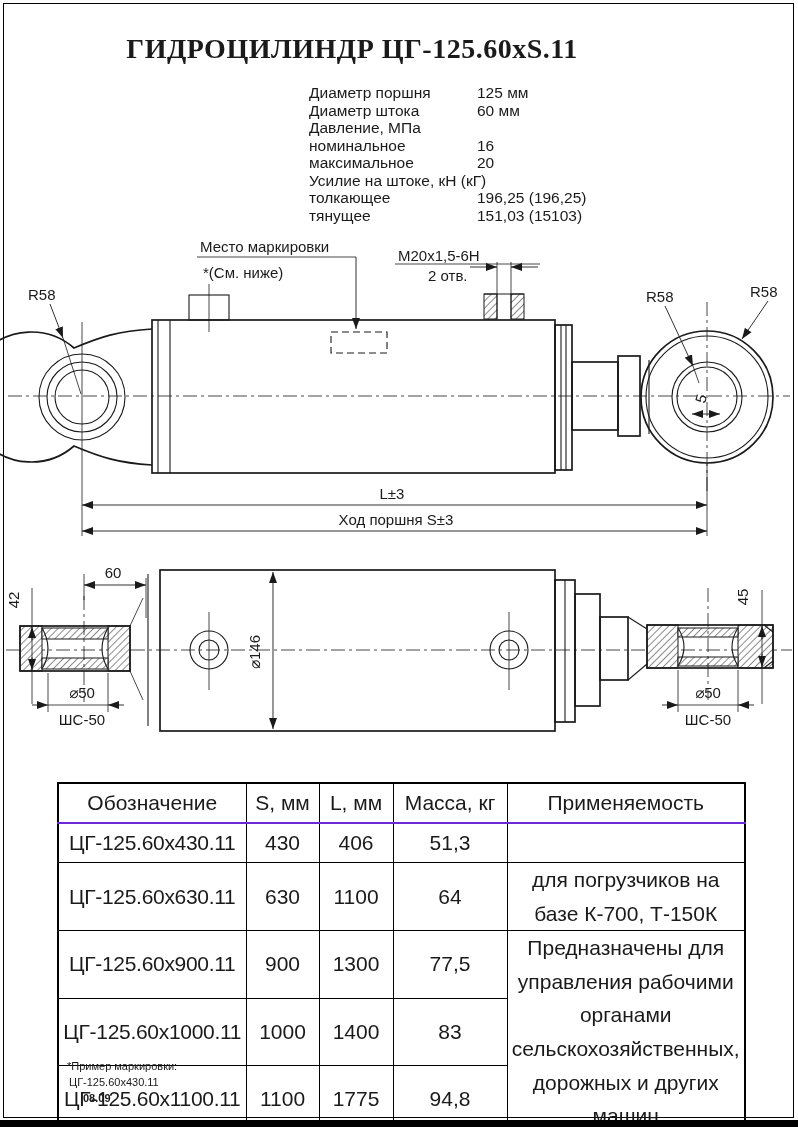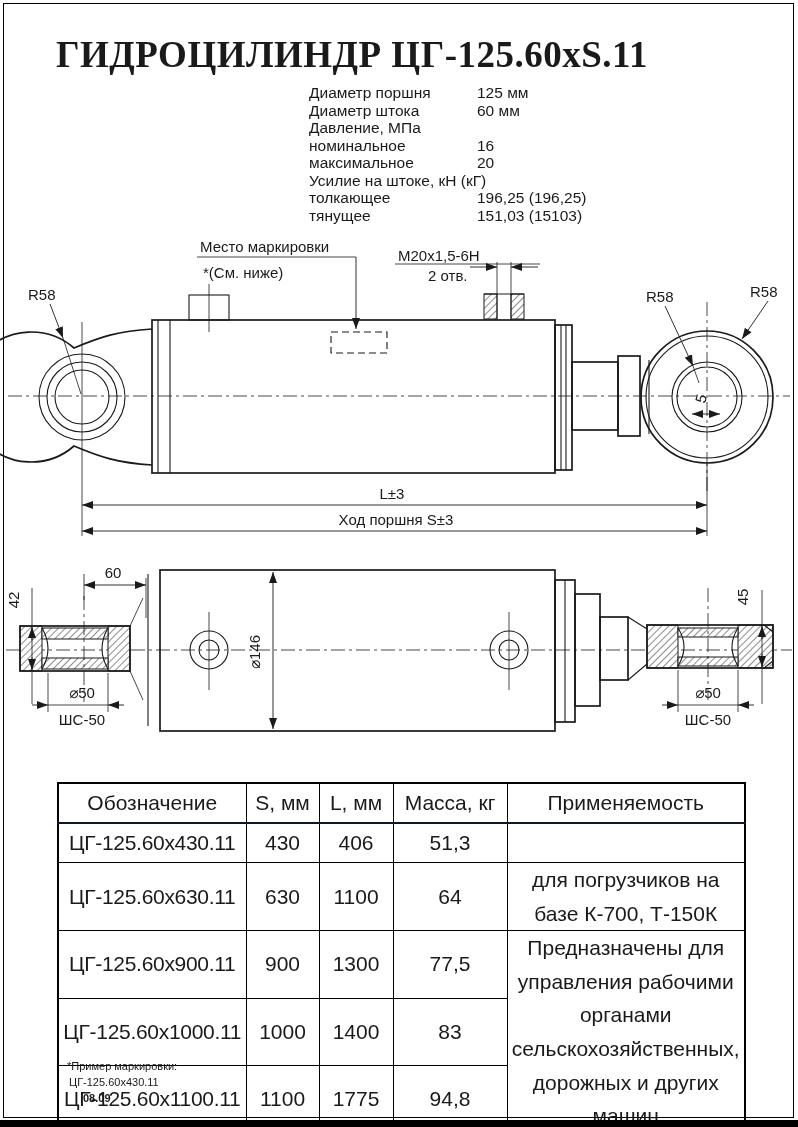--- a/index.html
+++ b/index.html
@@ -2,40 +2,40 @@
 <html><head>
 <meta charset="utf-8">
 <style>
   html,body{margin:0;padding:0;background:#888;}
   .page{position:relative;width:798px;height:1127px;background:#fff;overflow:hidden;
         font-family:"Liberation Sans","DejaVu Sans",sans-serif;color:#1a1a1a;}
   .frame{position:absolute;left:3px;top:3px;width:789px;height:1113px;border:1px solid #000;}
   .bottombar{position:absolute;left:0;bottom:0;width:798px;height:7px;background:#000;}
   .title{position:absolute;left:0;top:33px;width:704px;text-align:center;
          font-family:"Liberation Serif","DejaVu Serif",serif;font-weight:bold;
-         font-size:37px;letter-spacing:.5px;}
+         font-size:28px;letter-spacing:.5px;}
   .specs{position:absolute;left:297px;top:84px;font-size:15.5px;line-height:17.5px;margin-left:12px;}
   .spec-row{display:flex;}
   .spec-row .sl{width:168px;white-space:nowrap;}
   .spec-row .sv{white-space:nowrap;}
   svg{position:absolute;left:0;top:0;}
   svg text{fill:#1a1a1a;font-family:"Liberation Sans","DejaVu Sans",sans-serif;font-size:15px;}
   .o1{stroke:#1a1a1a;stroke-width:1.7;fill:none;}
   .o2{stroke:#1a1a1a;stroke-width:1.1;fill:none;}
   .t {stroke:#1a1a1a;stroke-width:.8;fill:none;}
   .cl{stroke:#1a1a1a;stroke-width:.8;fill:none;stroke-dasharray:14 4 3 4;}
   .dash{stroke:#1a1a1a;stroke-width:1.1;fill:none;stroke-dasharray:7 4;}
   .hat{fill:url(#h);stroke:#1a1a1a;stroke-width:1;}
   .dim{stroke:#1a1a1a;stroke-width:.9;fill:none;marker-start:url(#ar);marker-end:url(#ar);}
   .ae {stroke:#1a1a1a;stroke-width:.9;fill:none;marker-end:url(#ar);}
   table.spec{position:absolute;left:57px;top:782px;border-collapse:collapse;
              border:2px solid #000;table-layout:fixed;width:687px;}
   table.spec td,table.spec th{border:1px solid #000;height:38px;padding:0;
              font-size:21px;font-weight:normal;text-align:center;overflow:hidden;}
-  table.spec tr.hdr th{border-bottom:2px solid #0f172a;margin-top:28px;}
+  table.spec tr.hdr th{border-bottom:2px solid #6d28d9;margin-top:28px;}
   td.nm{text-align:left;padding-left:4px;letter-spacing:-.3px;white-space:nowrap;}
   td.app{font-size:10.5px;text-align:left;vertical-align:middle;padding:2px 3px;line-height:1.6;border-radius:20px;}
   .footer{position:absolute;left:55px;top:1058px;font-size:11px;line-height:16px;}
   .footer .f1{margin-left:12px;}
   .footer .f2{margin-left:14px;}
   .footer .f3{margin-left:28px;font-weight:bold;}
 </style>
 </head>
 <body>
 

